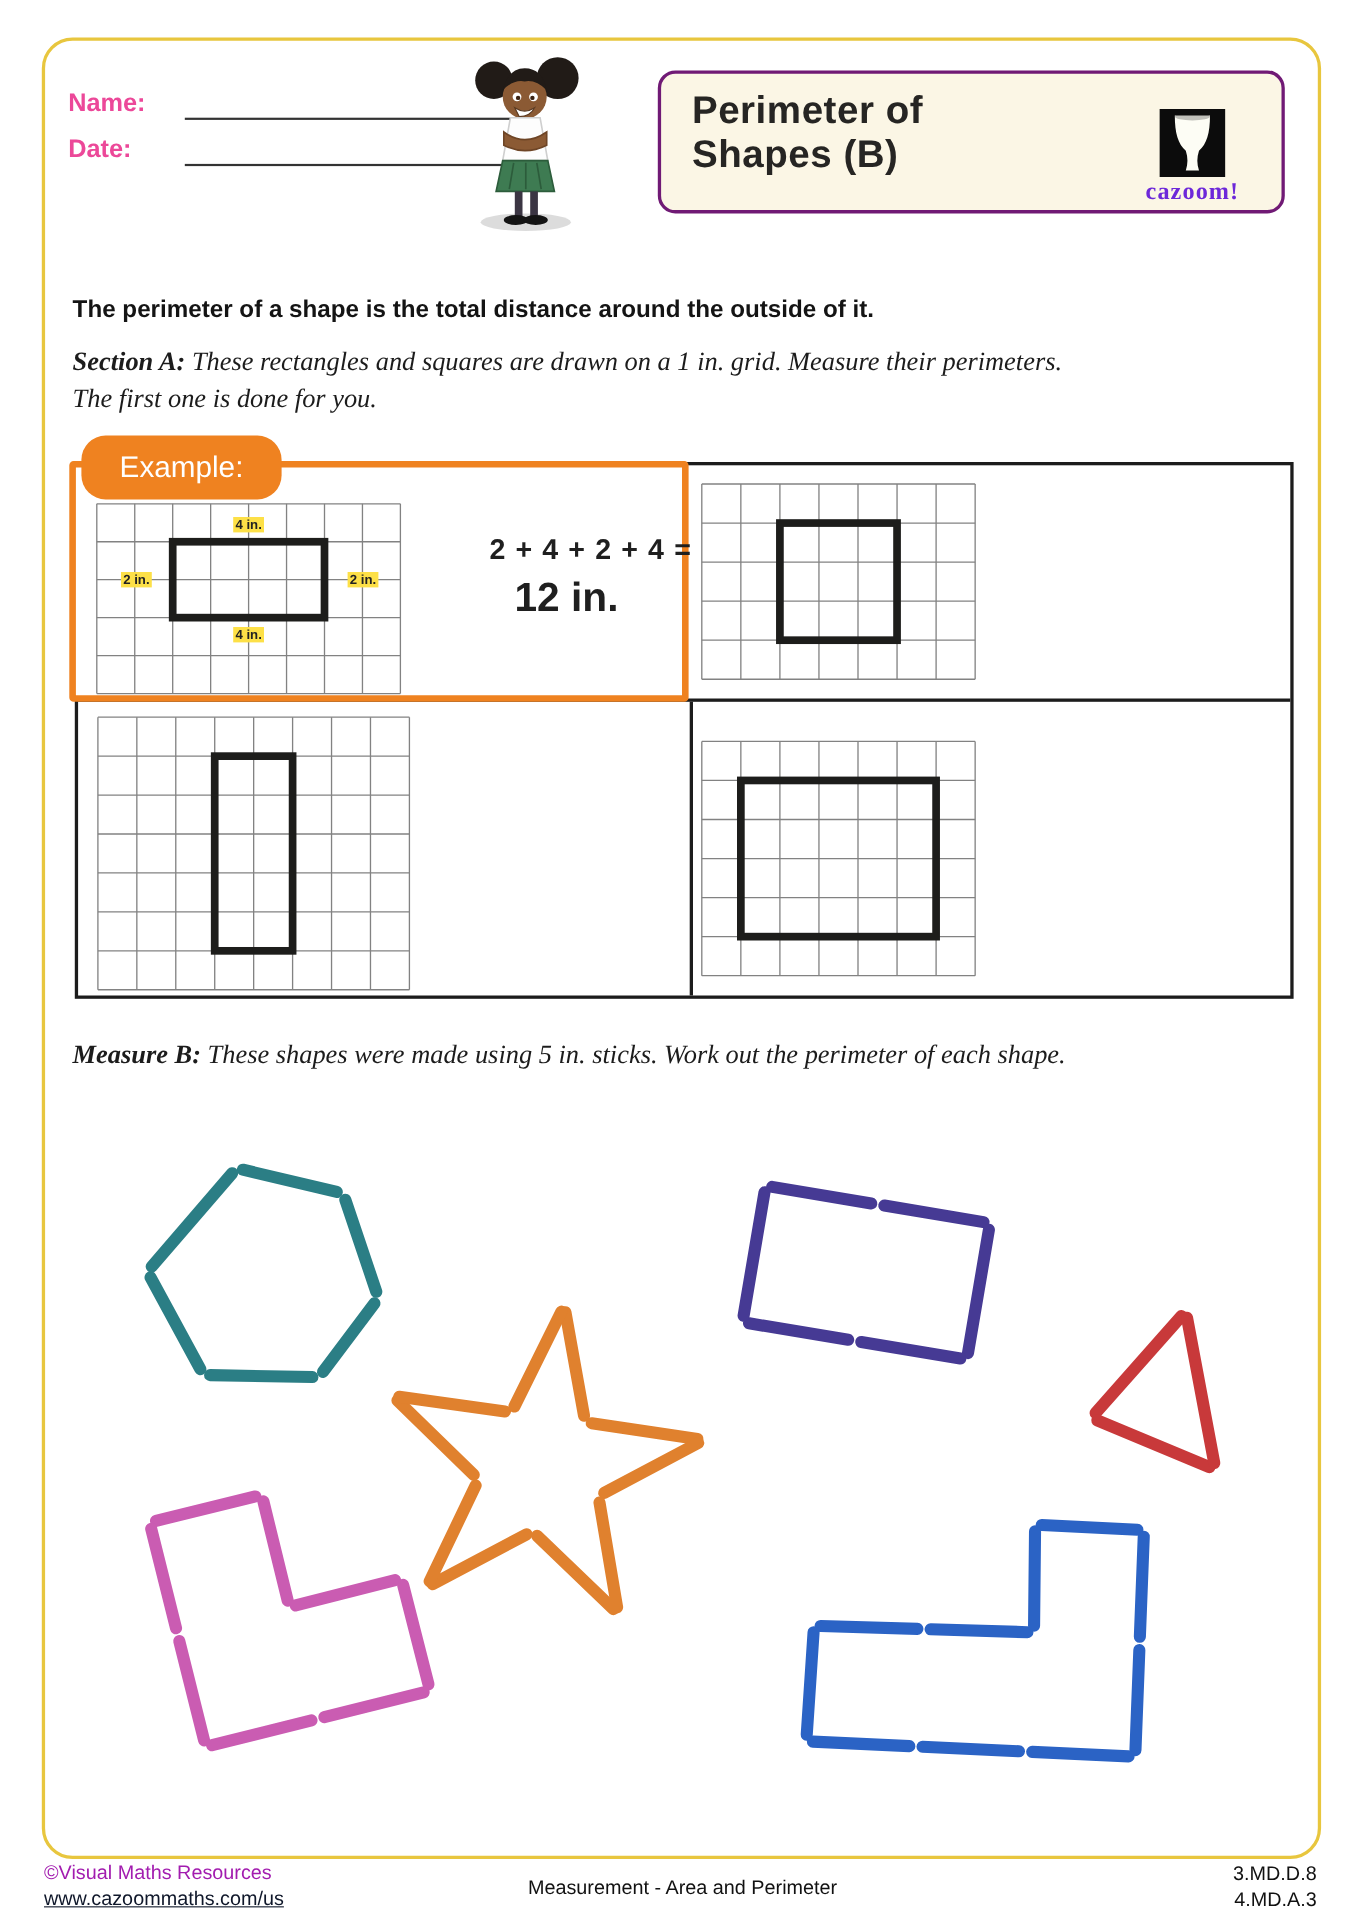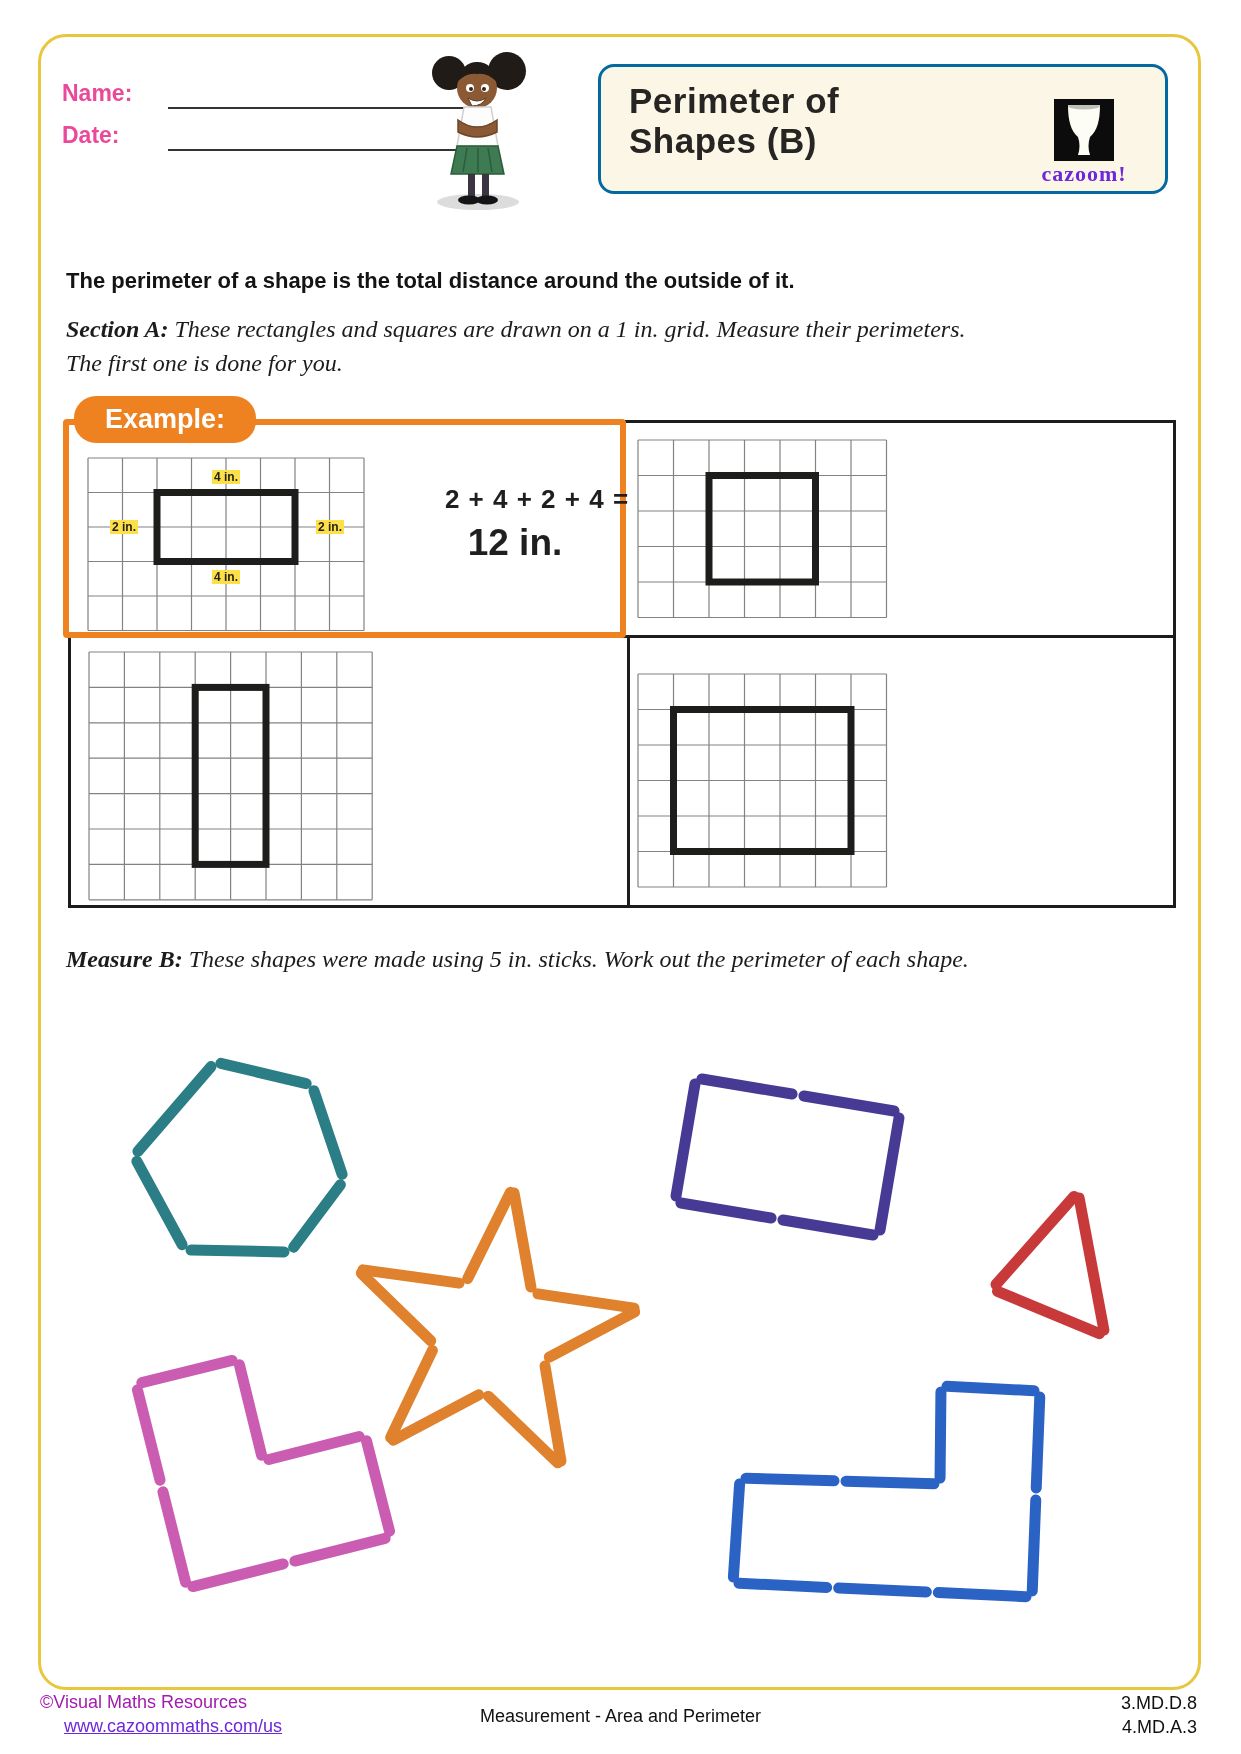--- a/index.html
+++ b/index.html
@@ -3,43 +3,43 @@
 <meta charset="utf-8">
 <style>
   html,body{margin:0;padding:0;background:#fff;}
   #page{position:relative;width:1241px;height:1754px;background:#fff;overflow:hidden;
         font-family:"Liberation Sans",sans-serif;color:#1f1f1f;}
   .abs{position:absolute;}
   #yellow-frame{left:38px;top:34px;width:1157px;height:1650px;border:3px solid #e8c63e;border-radius:28px;}
   .fieldlabel{font-size:23px;font-weight:bold;color:#ec4899;}
   .fieldline{border-bottom:2px solid #333;height:1px;}
   #title-box{left:598px;top:64px;width:570px;height:130px;background:#fbf6e5;
-             border:3px solid #0369a1;border-radius:16px;box-sizing:border-box;}
+             border:3px solid #701a75;border-radius:16px;box-sizing:border-box;}
   #title-text{position:absolute;left:28px;top:14px;font-size:35px;line-height:1.14;font-weight:bold;color:#262523;letter-spacing:0.5px;}
   #logo{position:absolute;right:26px;top:32px;width:110px;text-align:center;}
   #logo-mark{display:block;margin:0 auto;}
   #logo-text{font-family:"Liberation Serif",serif;font-weight:bold;font-size:22px;color:#6d28d9;letter-spacing:1px;}
   #intro{left:66px;top:268px;font-size:22px;font-weight:bold;color:#141414;}
   .section-line{font-family:"Liberation Serif",serif;font-style:italic;font-size:24px;color:#1c1c1c;}
   .section-label{font-weight:bold;}
   #table-a{left:68px;top:420px;width:1108px;height:488px;border:3px solid #1c1c1c;box-sizing:border-box;}
   #table-a-vdiv{left:556px;top:215px;width:3px;height:267px;background:#1c1c1c;}
   #table-a-hdiv{left:0;top:212px;width:1102px;height:3px;background:#1c1c1c;}
   #example-box{left:63px;top:419px;width:563px;height:219px;background:#fff;
                border:6px solid #ef8220;border-radius:4px;box-sizing:border-box;z-index:3;}
-  #example-tab{left:74px;top:396px;width:182px;height:47px;background:#ef8220;border-radius:22px;
+  #example-tab{left:74px;top:396px;width:182px;height:58px;background:#ef8220;border-radius:22px;
                z-index:5;display:flex;align-items:center;justify-content:center;
-               color:#fff;font-size:27px;font-weight:bold;}
+               color:#fff;font-size:27px;font-weight:normal;}
   #svg-layer{left:0;top:0;z-index:4;pointer-events:none;}
   .grid-label{z-index:6;font-size:12px;font-weight:bold;color:#222;background:#fde047;
               padding:0 2px;transform:translate(-50%,-50%);white-space:nowrap;}
   #equation{left:412px;top:484px;width:250px;text-align:center;font-size:26px;font-weight:bold;z-index:6;letter-spacing:1px;}
   #answer{left:390px;top:522px;width:250px;text-align:center;font-size:37px;font-weight:bold;z-index:6;}
   #footer-credit{left:40px;top:1692px;font-size:18px;color:#a21caf;}
-  #footer-link{left:40px;top:1716px;font-size:18px;color:#6d28d9;text-decoration:underline;margin-left:24px;}
+  #footer-link{left:40px;top:1716px;font-size:18px;color:#0f172a;text-decoration:underline;}
   #footer-center{left:0;top:1706px;width:1241px;text-align:center;font-size:18px;color:#111;}
   #footer-std{right:44px;top:1692px;text-align:right;font-size:18px;font-weight:normal;color:#111;line-height:1.33;}
 </style>
 </head>
 <body>
 
 <div id="page">
 
   <div id="yellow-frame" class="abs"></div>
 

